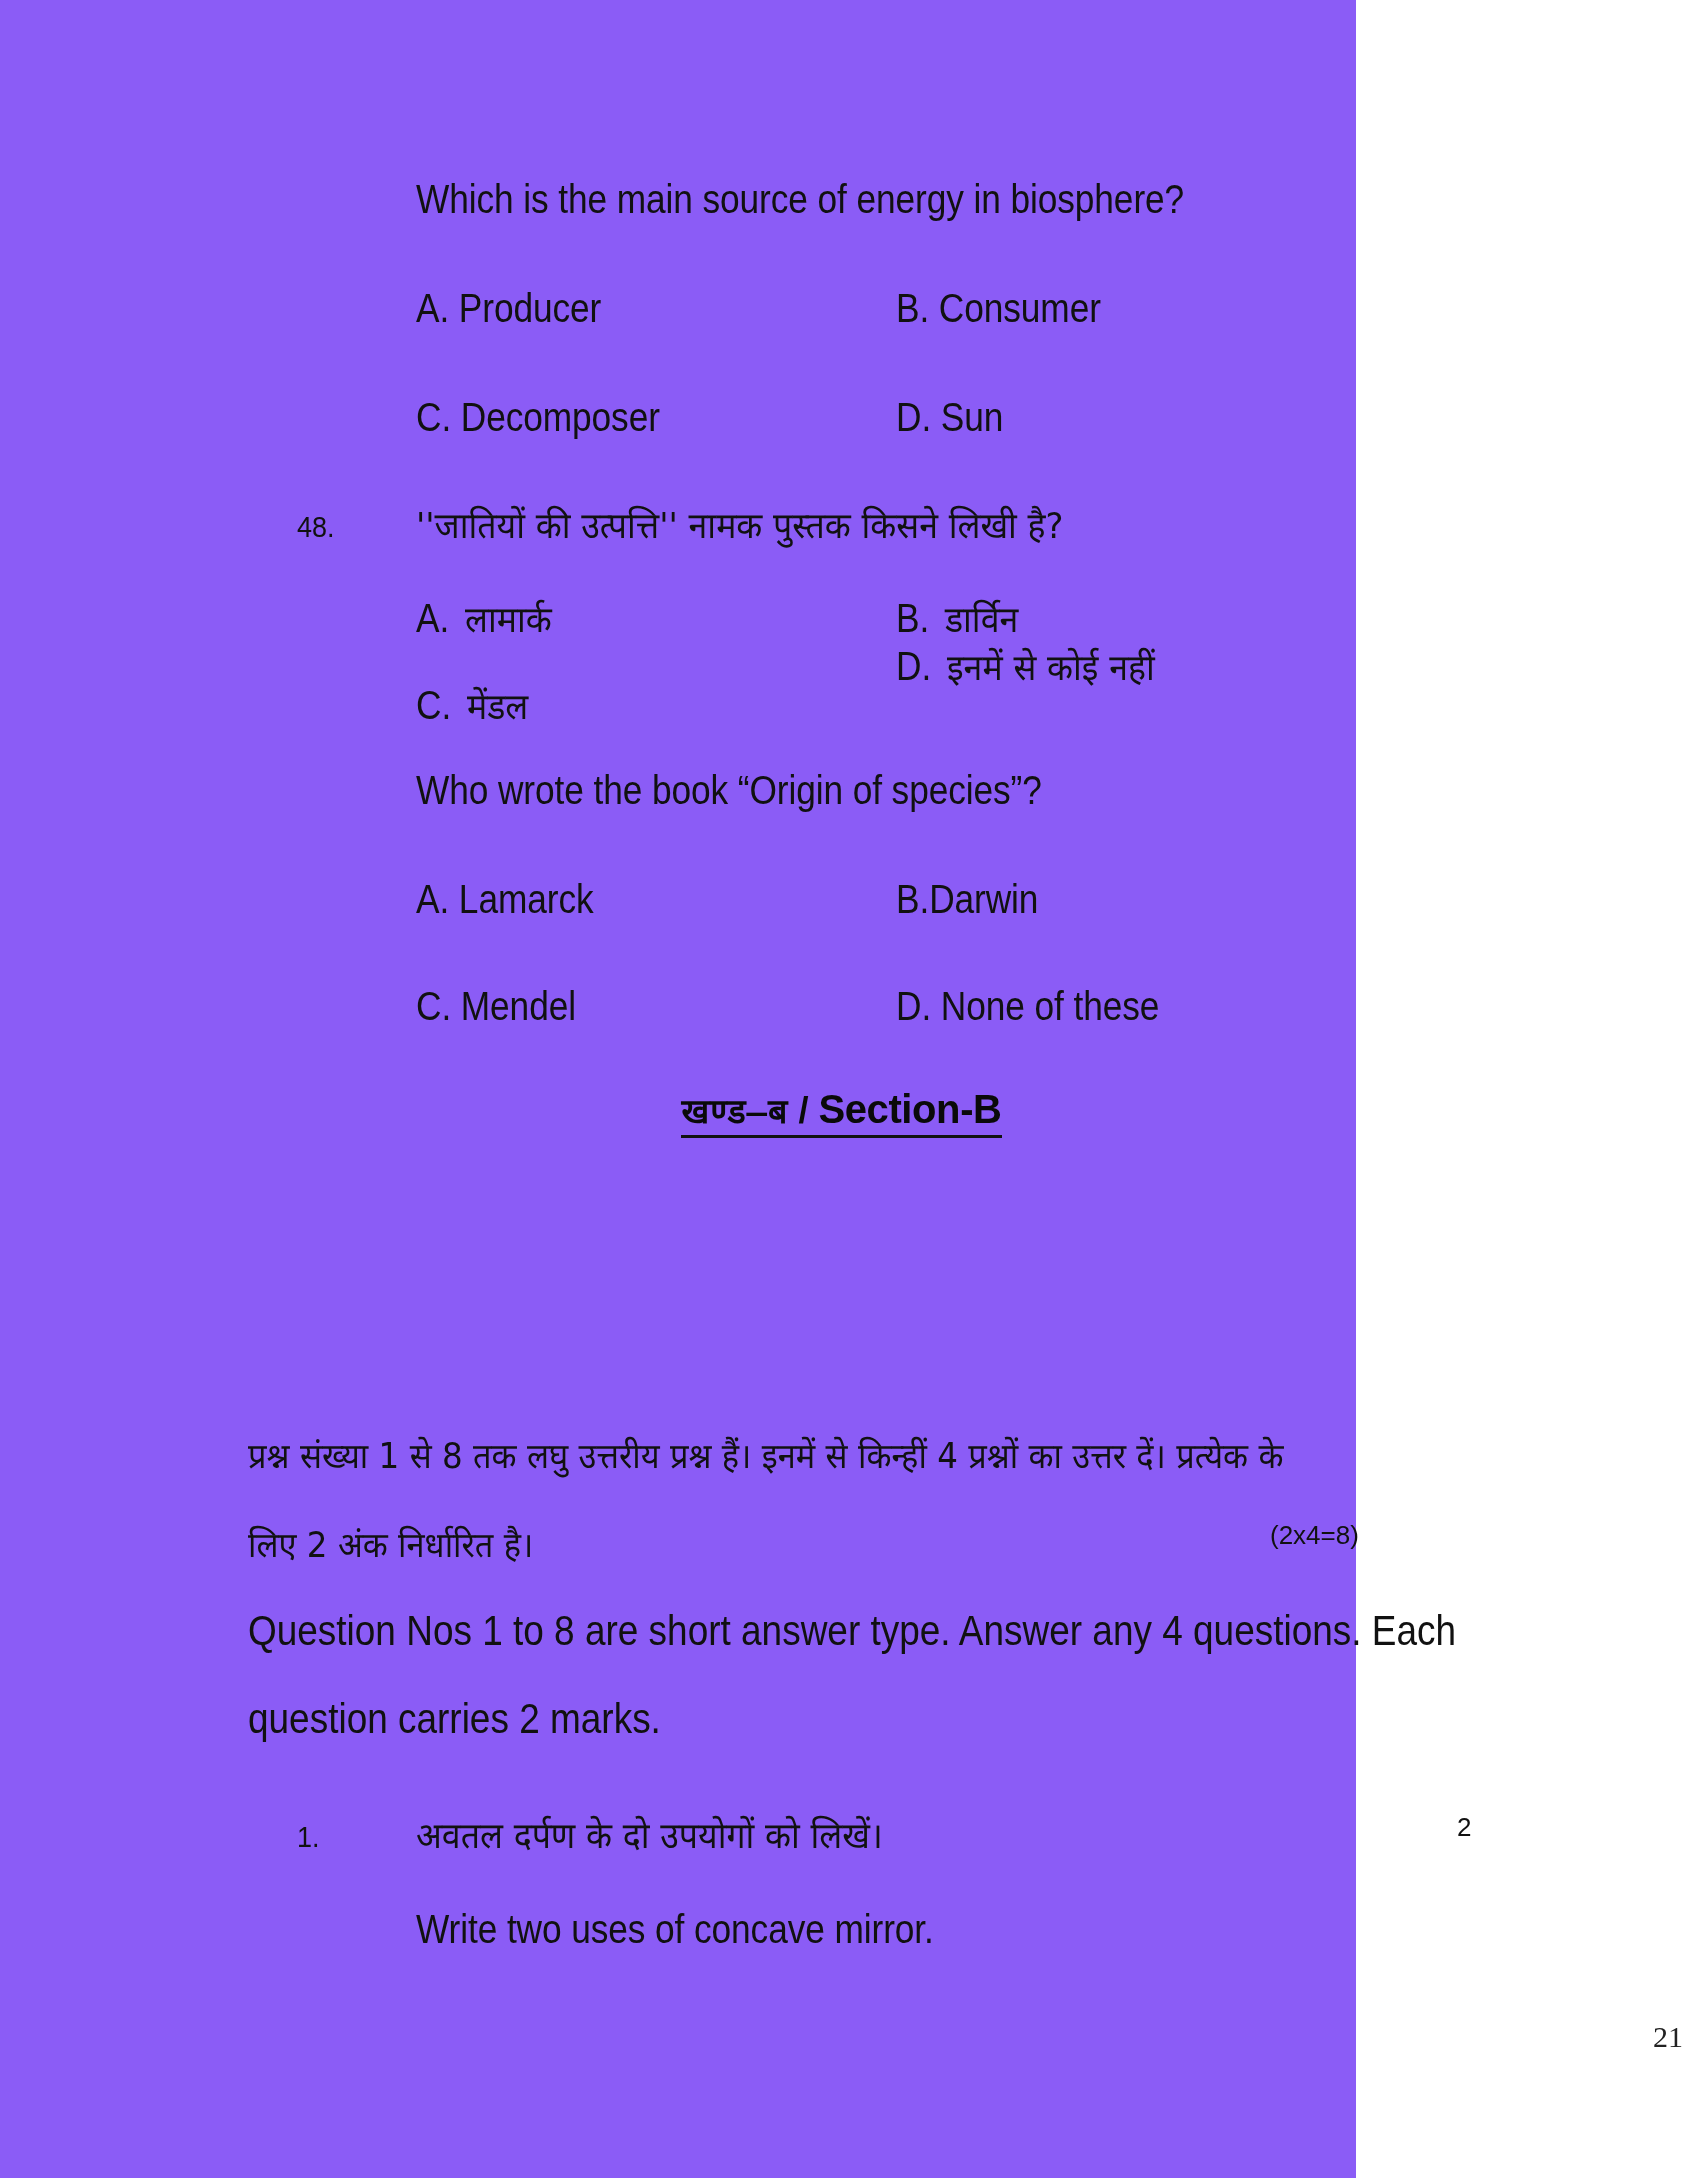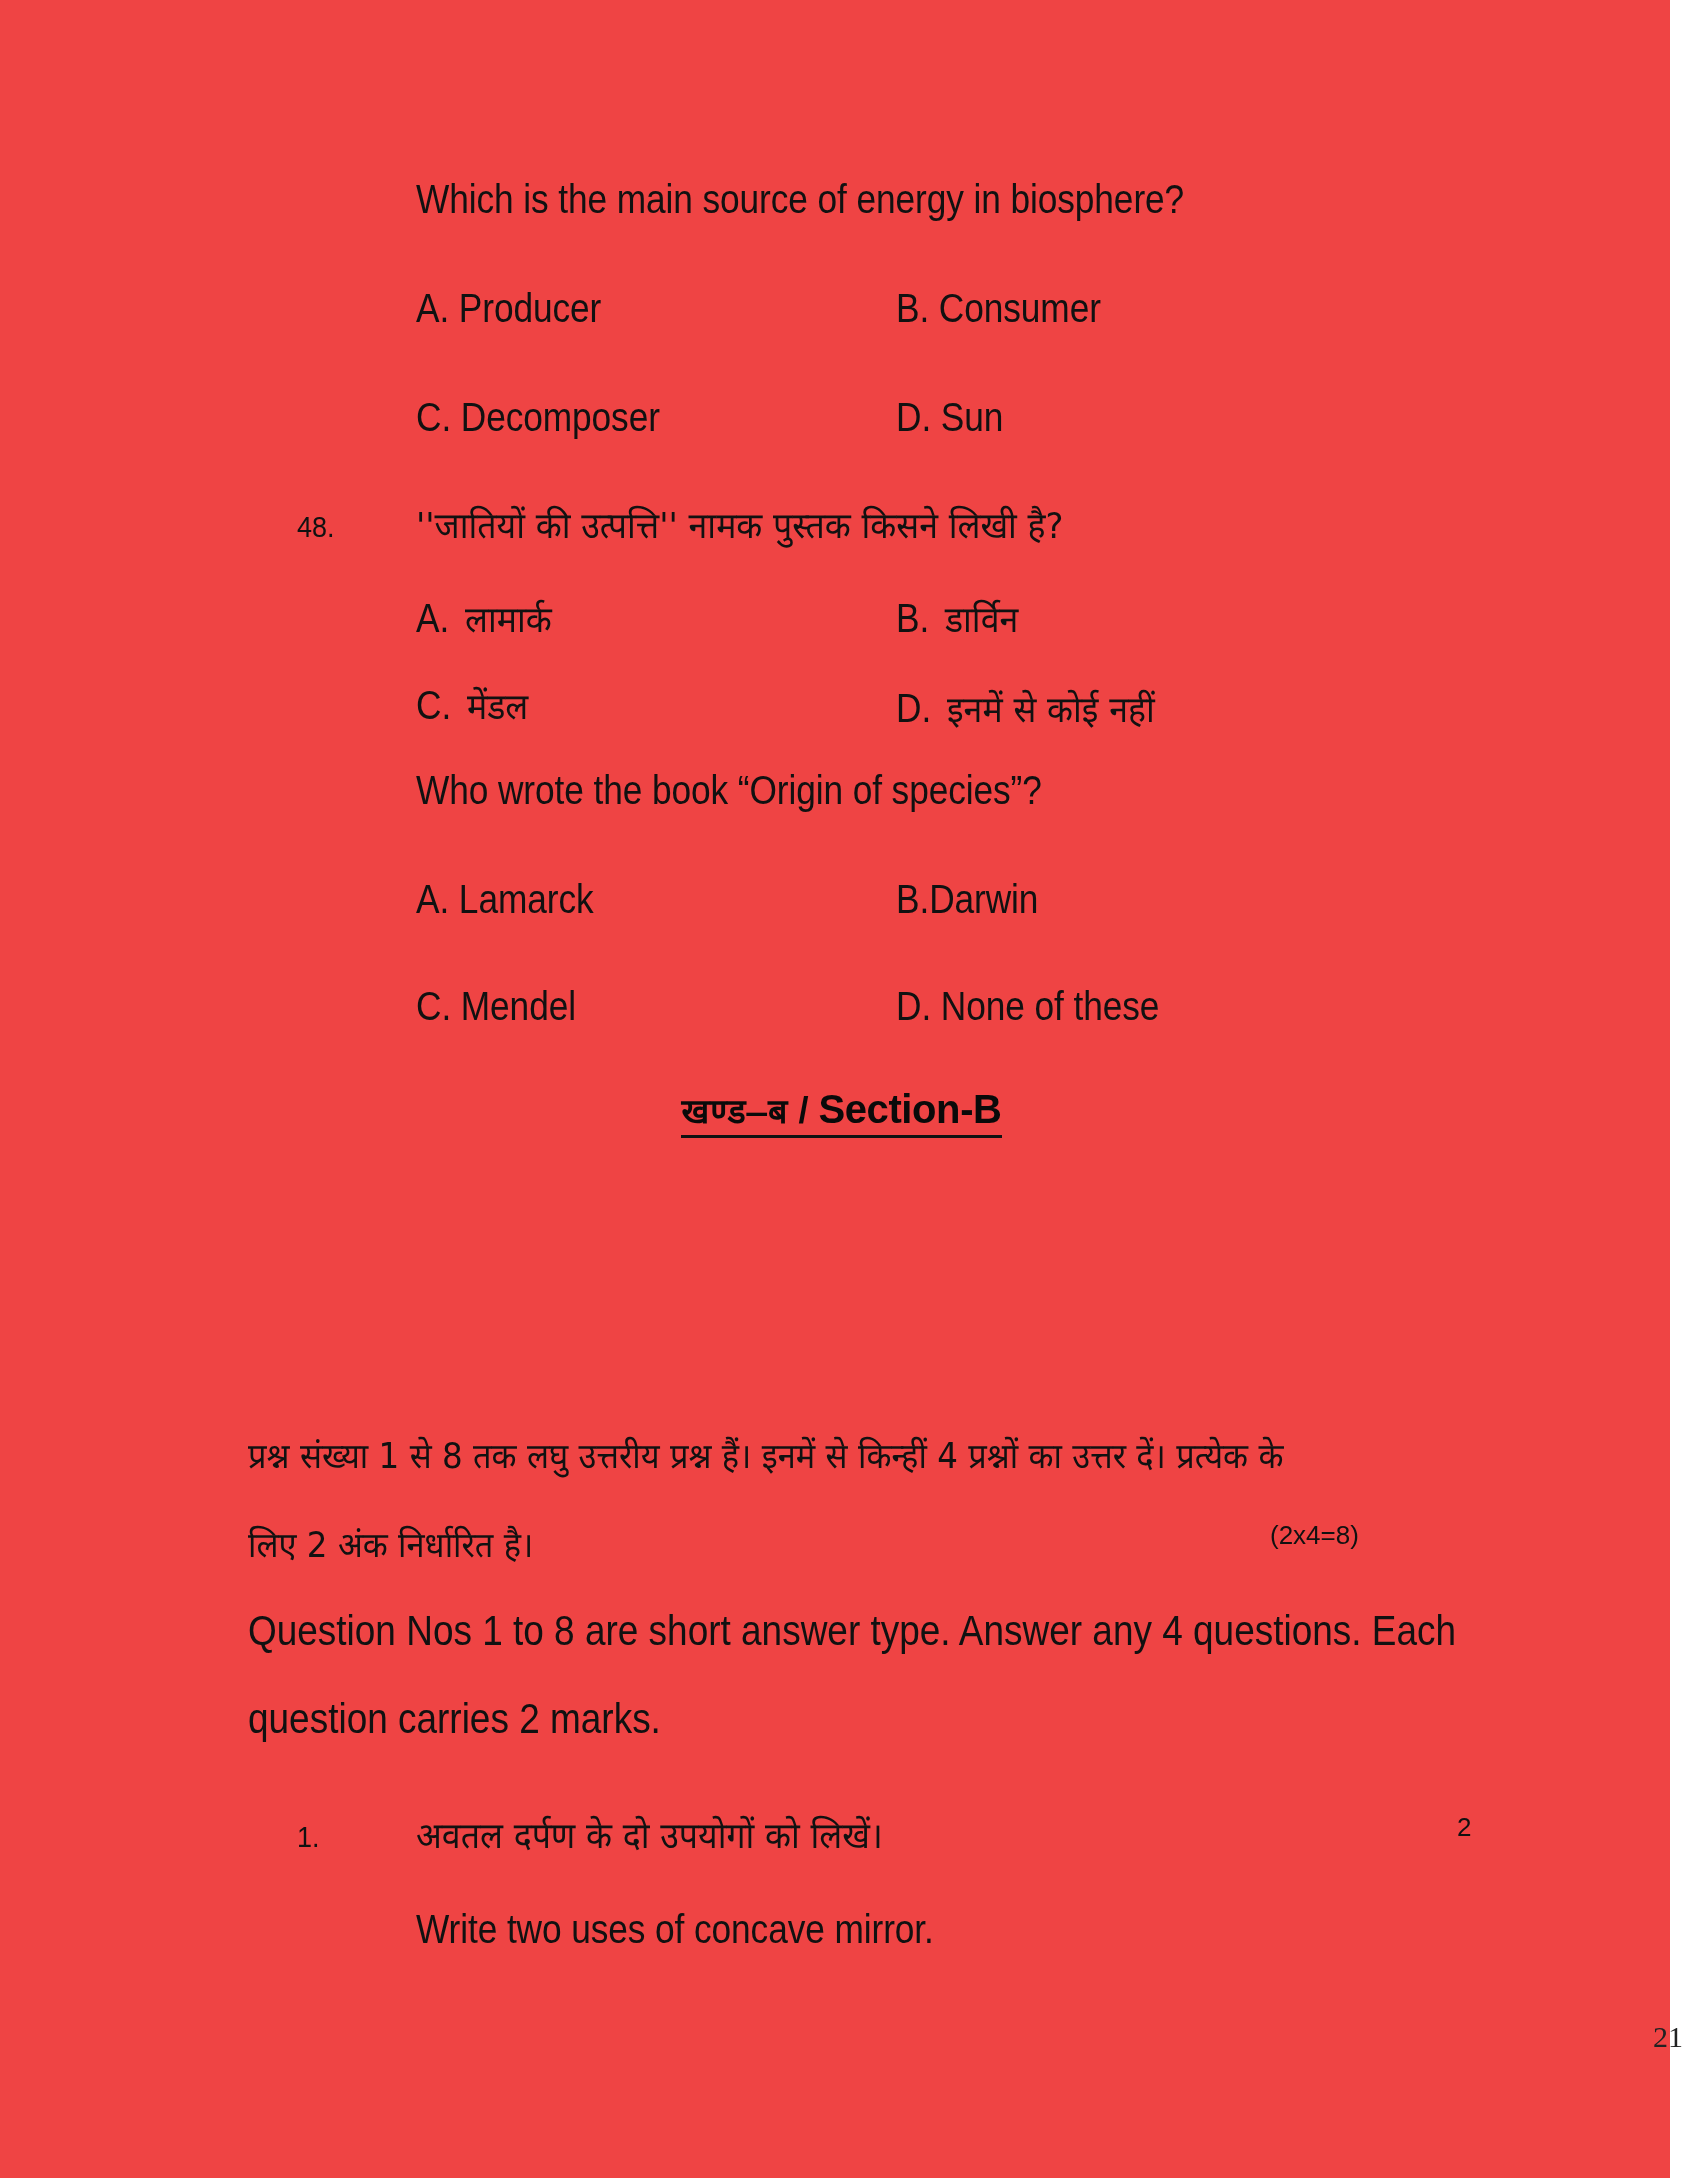--- a/index.html
+++ b/index.html
@@ -13,23 +13,23 @@
     height: 2178px;
     position: relative;
     font-family: "Liberation Sans", "DejaVu Sans", sans-serif;
     color: #0a0a0a;
     overflow: hidden;
   }
 
   .page {
     position: absolute;
     inset: 0;
-    width: 1670px;
+    width: 1356px;
     height: 2178px;
-    background: #ef4444;
+    background: #8b5cf6;
   }
 
   
   .blk {
     position: absolute;
     white-space: nowrap;
   }
 
   .en {
     font-family: "Liberation Sans", "DejaVu Sans", sans-serif;
@@ -151,21 +151,21 @@
   <div class="qnum" style="left:297px; top:510px;">48.</div>
 
   <div class="blk hi" style="left:416px; top:500px;">''जातियों की उत्पत्ति'' नामक पुस्तक किसने लिखी है?</div>
 
   <div class="blk opt-col-a" style="top:594px;"><span class="en" style="display:inline-block;">A.</span><span class="hi" style="display:inline-block; margin-left:10px;">लामार्क</span></div>
 
   <div class="blk opt-col-b" style="top:594px;"><span class="en" style="display:inline-block;">B.</span><span class="hi" style="display:inline-block; margin-left:10px;">डार्विन</span></div>
 
   <div class="blk opt-col-a" style="top:681px;text-align:right;"><span class="en" style="display:inline-block;">C.</span><span class="hi" style="display:inline-block; margin-left:10px;">मेंडल</span></div>
 
-  <div class="blk opt-col-b" style="top:684px;"><span class="en" style="display:inline-block;">D.</span><span class="hi" style="display:inline-block; margin-left:10px;">इनमें से कोई नहीं</span></div>
+  <div class="blk opt-col-b" style="top:642px;"><span class="en" style="display:inline-block;">D.</span><span class="hi" style="display:inline-block; margin-left:10px;">इनमें से कोई नहीं</span></div>
 
   <div class="blk en" style="left:416px; top:767px;">Who wrote the book “Origin of species”?</div>
 
   <div class="blk en opt-col-a" style="top:876px;"><span>A.</span>&nbsp;<span>Lamarck</span></div>
 
   <div class="blk en opt-col-b" style="top:876px;"><span>B.</span><span>Darwin</span></div>
 
   <div class="blk en opt-col-a" style="top:983px;"><span>C.</span>&nbsp;<span>Mendel</span></div>
 
   <div class="blk en opt-col-b" style="top:983px;"><span>D.</span>&nbsp;<span>None of these</span></div>

